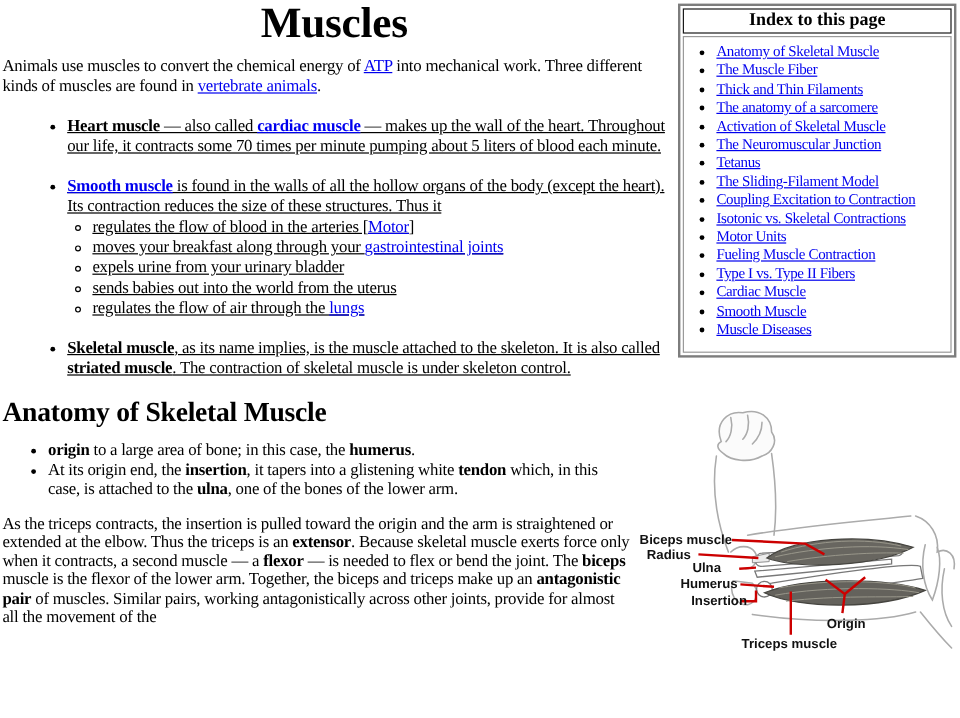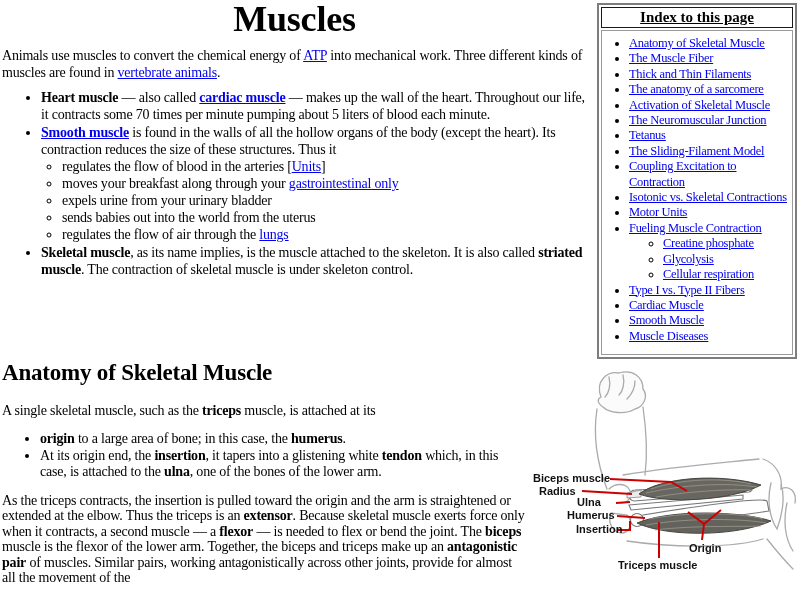--- a/index.html
+++ b/index.html
@@ -18,44 +18,44 @@
   h1 {
     font-size:36px; line-height:30px; text-align:center;
     margin:2px 0 0 0; font-weight:bold;
   }
   h2 {
     font-size:23px; line-height:24px; margin:9px 0 0 0; font-weight:bold;
   }
 
   
   .index-box {
-    float:right; width:200px;
+    float:right; width:232px;
     border:2px solid #7d7d7d; background:#fff;
-    padding:2px; margin:1px 0 2px 10px;text-decoration:underline;
+    padding:2px; margin:1px 0 2px 10px;
   }
   .index-title {
     border:1px solid #1a1a1a; text-align:center;
     font-weight:bold; font-size:15px; letter-spacing:0;
     padding:1px 0 2px 0; line-height:16px;
   }
   .index-body {
     border:1px solid #9a9a9a; margin-top:2px;
     padding:5px 1px 10px 0;
   }
   .index-body ul {
     margin:0; padding-left:27px;
     font-size:12.5px; letter-spacing:-0.3px; line-height:15.4px;
     list-style:disc;
   }
   .index-body ul ul { padding-left:34px; list-style:circle; }
 
   
   .intro { margin:13px 0 0 0; }
   .muscle-types { margin:8px 0 0 0; padding-left:38px; }
-  .muscle-types > li { margin:1px; }
+  .muscle-types > li { margin:16px;text-decoration:underline; }
   .muscle-types ul { margin:0; padding-left:21px; list-style:circle; }
 
   
   .anatomy { clear:both; }
   .arm-figure { float:right; margin:2px 0 0 6px; }
   .anatomy .lead { margin:17px 0 0 0; }
   .anatomy-points { margin:12px 0 0 0; padding-left:38px; line-height:16.5px; }
   .anatomy .body-par { margin:12px 0 0 0; line-height:15.5px; }
 
   
@@ -75,42 +75,38 @@
         <li><a>The Muscle Fiber</a></li>
         <li><a>Thick and Thin Filaments</a></li>
         <li><a>The anatomy of a sarcomere</a></li>
         <li><a>Activation of Skeletal Muscle</a></li>
         <li><a>The Neuromuscular Junction</a></li>
         <li><a>Tetanus</a></li>
         <li><a>The Sliding-Filament Model</a></li>
         <li><a>Coupling Excitation to Contraction</a></li>
         <li><a>Isotonic vs. Skeletal Contractions</a></li>
         <li><a>Motor Units</a></li>
-        <li><a>Fueling Muscle Contraction</a><ul>
-            <li><a>Creatine phosphate</a></li>
-            <li><a>Glycolysis</a></li>
-            <li><a>Cellular respiration</a></li>
-          </ul></li>
+        <li><a>Fueling Muscle Contraction</a></li>
         <li><a>Type I vs. Type II Fibers</a></li>
         <li><a>Cardiac Muscle</a></li>
         <li><a>Smooth Muscle</a></li>
         <li><a>Muscle Diseases</a></li>
       </ul>
   </div>
 </div>
 
 <h1>Muscles</h1>
 
 <p class="intro"><span>Animals use muscles to convert the chemical energy of </span><a class="link">ATP</a><span> into mechanical work. Three different kinds of muscles are found in </span><a class="link">vertebrate animals</a><span>.</span></p>
 
 <ul class="muscle-types">
     <li><span class="b">Heart muscle</span><span> — also called </span><a class="boldlink">cardiac muscle</a><span> — makes up the wall of the heart. Throughout our life, it contracts some 70 times per minute pumping about 5 liters of blood each minute.</span></li>
     <li><a class="boldlink">Smooth muscle</a><span> is found in the walls of all the hollow organs of the body (except the heart). Its contraction reduces the size of these structures. Thus it</span><ul>
-        <li><span>regulates the flow of blood in the arteries [</span><a class="link">Units</a><span>]</span></li>
-        <li><span>moves your breakfast along through your </span><a class="link">gastrointestinal only</a></li>
+        <li><span>regulates the flow of blood in the arteries [</span><a class="link">Motor</a><span>]</span></li>
+        <li><span>moves your breakfast along through your </span><a class="link">gastrointestinal joints</a></li>
         <li><span>expels urine from your urinary bladder</span></li>
         <li><span>sends babies out into the world from the uterus</span></li>
         <li><span>regulates the flow of air through the </span><a class="link">lungs</a></li>
       </ul></li>
     <li><span class="b">Skeletal muscle</span><span>, as its name implies, is the muscle attached to the skeleton. It is also called </span><span class="b">striated muscle</span><span>. The contraction of skeletal muscle is under skeleton control.</span></li>
   </ul>
 
 <div class="anatomy">
 
   <svg class="arm-figure" width="266" height="210" viewBox="0 0 266 210" xmlns="http://www.w3.org/2000/svg">
@@ -172,19 +168,18 @@
       <text class="dlabel" x="8" y="132">Radius</text>
       <text class="dlabel" x="46" y="143">Ulna</text>
       <text class="dlabel" x="36" y="156">Humerus</text>
       <text class="dlabel" x="45" y="170">Insertion</text>
       <text class="dlabel" x="158" y="189">Origin</text>
       <text class="dlabel" x="87" y="206">Triceps muscle</text>
     </g>
   </svg>
 
   <h2>Anatomy of Skeletal Muscle</h2>
-  <p class="lead"><span>A single skeletal muscle, such as the </span><span class="b">triceps</span><span> muscle, is attached at its</span></p>
   <ul class="anatomy-points">
       <li><span class="b">origin</span><span> to a large area of bone; in this case, the </span><span class="b">humerus</span><span>.</span></li>
       <li><span>At its origin end, the </span><span class="b">insertion</span><span>, it tapers into a glistening white </span><span class="b">tendon</span><span> which, in this case, is attached to the </span><span class="b">ulna</span><span>, one of the bones of the lower arm.</span></li>
     </ul>
   <p class="body-par"><span>As the triceps contracts, the insertion is pulled toward the origin and the arm is straightened or extended at the elbow. Thus the triceps is an </span><span class="b">extensor</span><span>. Because skeletal muscle exerts force only when it contracts, a second muscle — a </span><span class="b">flexor</span><span> — is needed to flex or bend the joint. The </span><span class="b">biceps</span><span> muscle is the flexor of the lower arm. Together, the biceps and triceps make up an </span><span class="b">antagonistic pair</span><span> of muscles. Similar pairs, working antagonistically across other joints, provide for almost all the movement of the </span></p>
 </div>
 
 </body></html>

